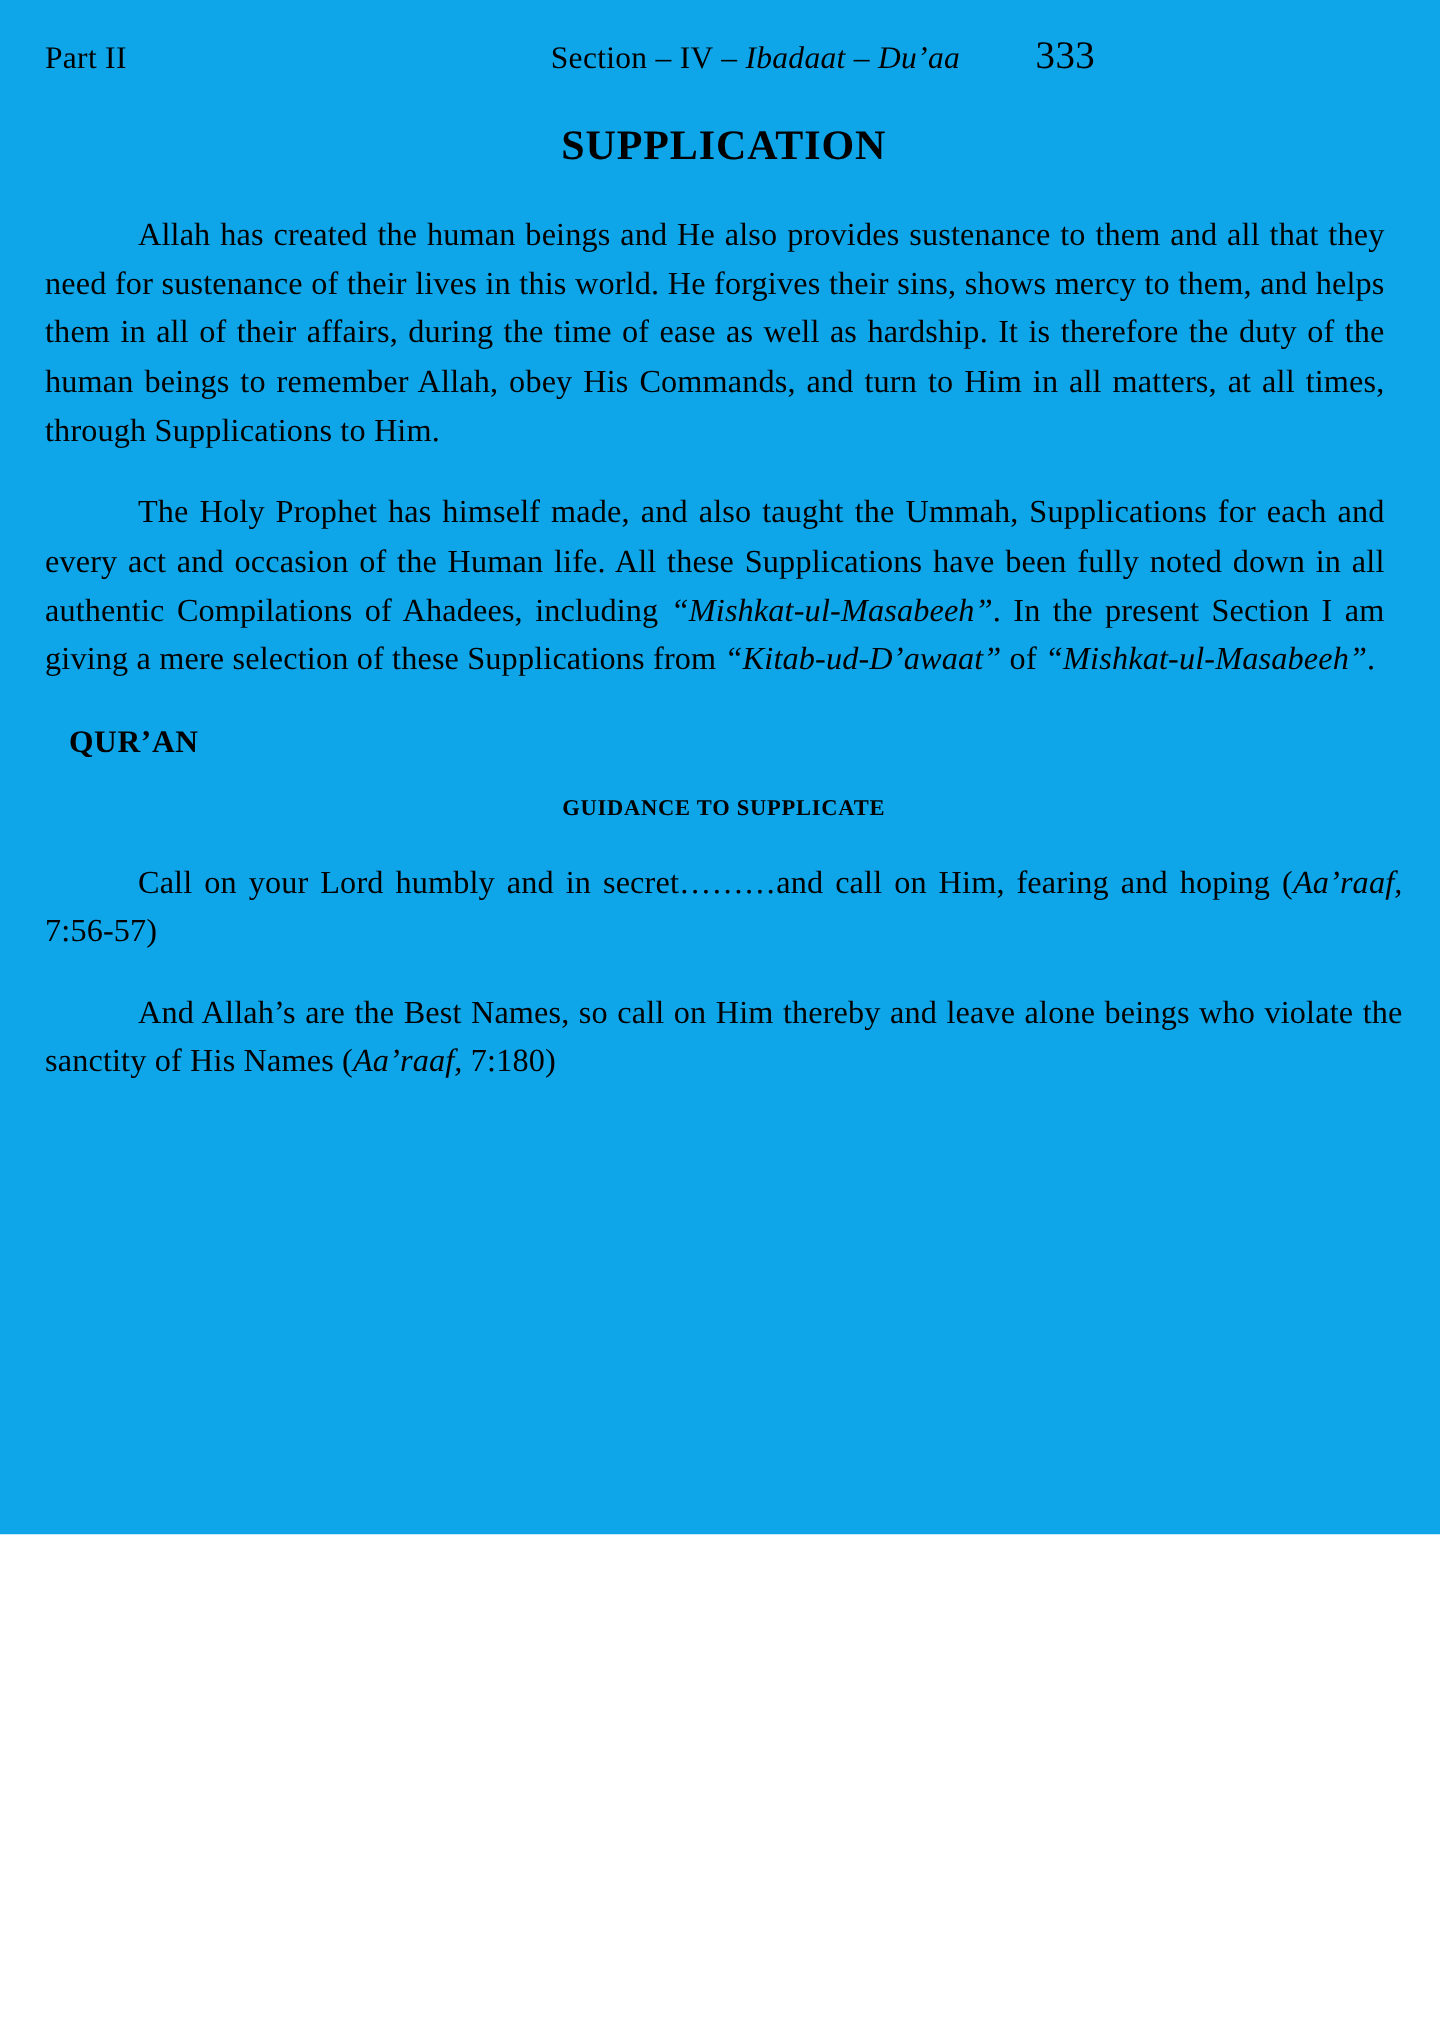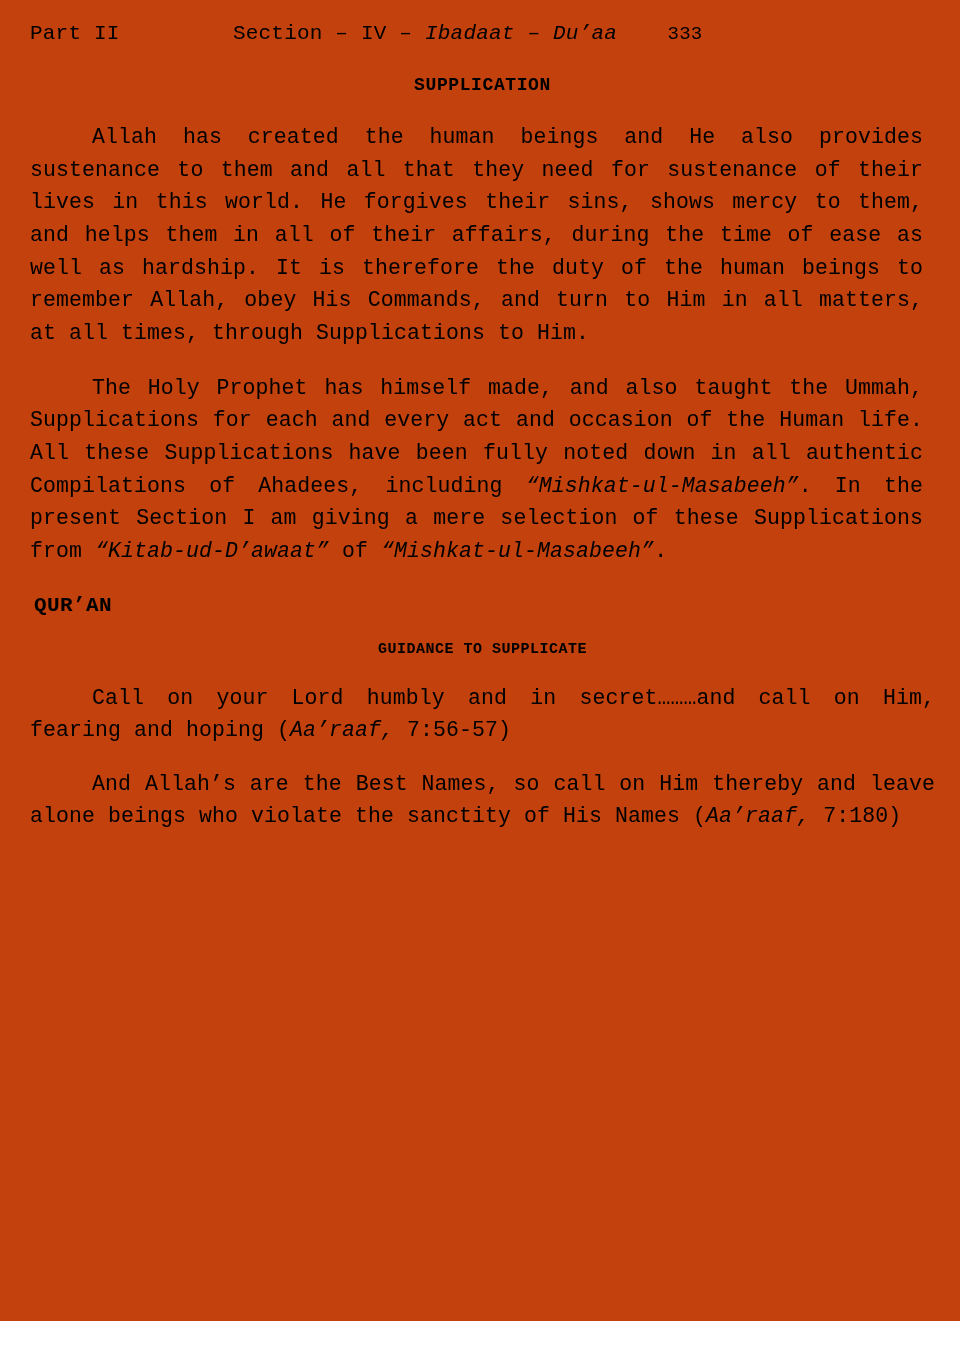--- a/index.html
+++ b/index.html
@@ -2,24 +2,24 @@
 <html><head>
 <meta charset="utf-8">
 <style>
   html, body {
     margin: 0;
     padding: 0;
     background: #ffffff;
   }
   .page {
     width: 960px;
-    height: 1321px;
+    height: 1023px;
     position: relative;
-    background: #c2410c;
-    font-family: Liberation Mono, monospace;
+    background: #0ea5e9;
+    font-family: Liberation Serif, serif;
     color: #000000;
     box-sizing: border-box;
     overflow: hidden;
   }
   .content {
     position: absolute;
     left: 30px;
     top: 22px;
     width: 905px;
   }
@@ -30,35 +30,35 @@
     font-size: 21px;
     margin-bottom: 30px;
     letter-spacing: 0.2px;
   }
   .rh-part {
     width: 175px;
     flex: 0 0 175px;
   }
   .rh-section {
     flex: 1 1 auto;
-    text-align: center;
+    text-align: right;
     padding-left: 5px;
   }
   .rh-section .ital {
     font-style: italic;
   }
   .rh-page {
     flex: 0 0 90px;
-    text-align: center;
+    text-align: right;
     padding-right: 205px;
-    font-size: 19px;
+    font-size: 26px;
   }
 
   h1.doc-title {
-    font-size: 18px;
+    font-size: 28px;
     font-weight: bold;
     text-align: center;
     letter-spacing: 0.6px;
     margin: 0 0 26px 0;
   }
 
   p.body-par {
     font-size: 21.5px;
     line-height: 1.52;
     text-align: justify;
@@ -70,21 +70,21 @@
   p.body-par.tight {
     margin-bottom: 26px;
   }
   .ital {
     font-style: italic;
   }
 
   h2.section-label {
     font-size: 21px;
     font-weight: bold;
-    margin: 26px 0 24px 4px;
+    margin: 26px 0 24px 16px;
     text-align: left;
     letter-spacing: 0.4px;
   }
   h3.sub-heading {
     font-size: 15px;
     font-weight: bold;
     text-align: center;
     margin: 0 0 24px 0;
     letter-spacing: 0.5px;
   }

